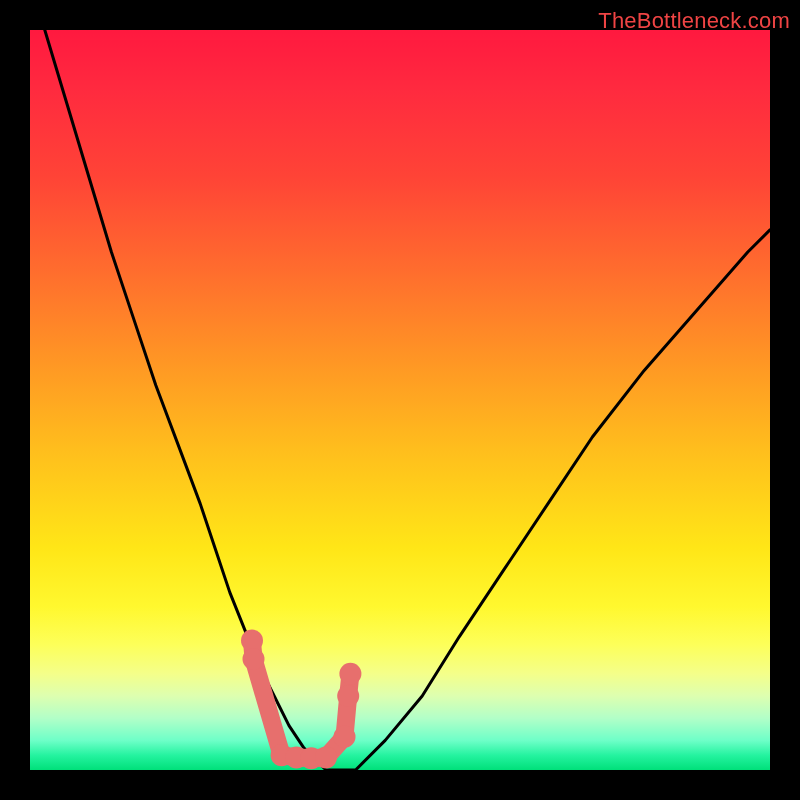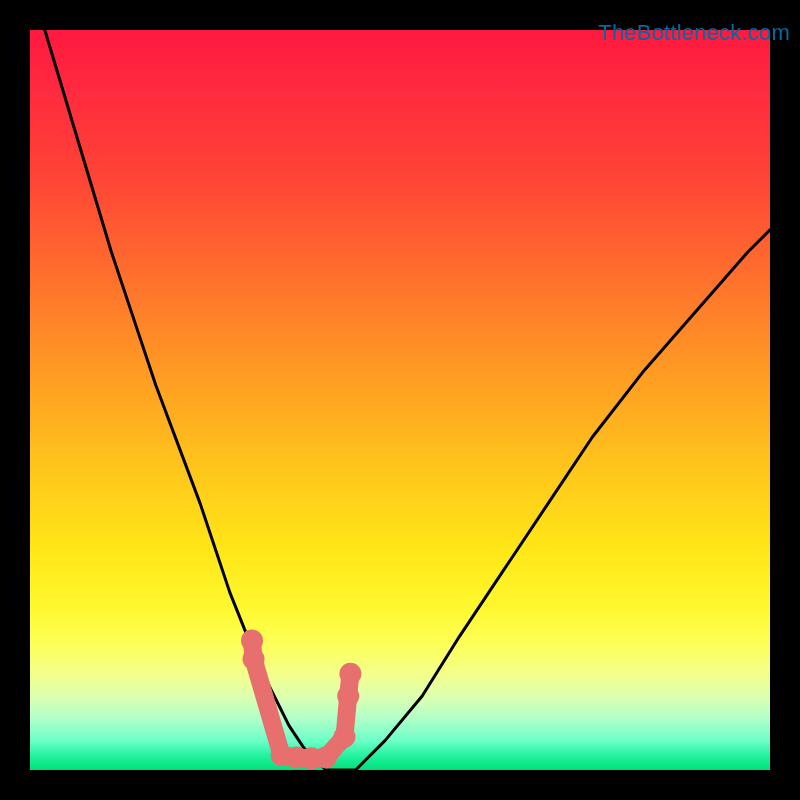--- a/index.html
+++ b/index.html
@@ -35,23 +35,23 @@
       #f4ff8a 87%,
       #ddffb0 90%,
       #b2ffc8 93%,
       #6effc8 96%,
       #25f3a0 98%,
       #00e07a 100%
     );
   }
   .watermark {
     position: absolute;
-    top: 20px;
+    top: 8px;
     right: 10px;
-    color: #0369a1;
+    color: #ef4444;
     font-size: 22px;
     font-weight: 500;
     letter-spacing: 0.2px;
     font-family: Arial, Helvetica, sans-serif;
   }
   svg.curve {
     position: absolute;
     left: 0; top: 0;
     width: 740px;
     height: 740px;

